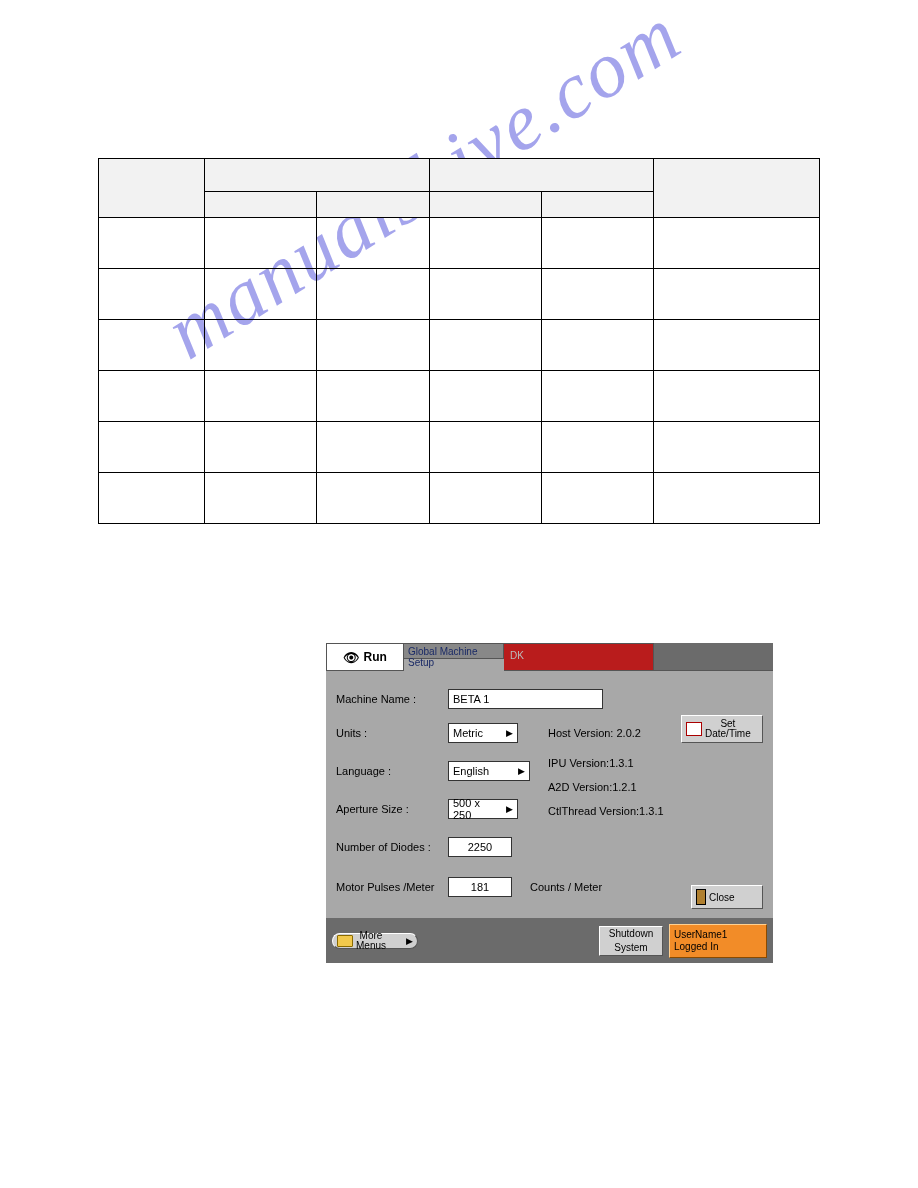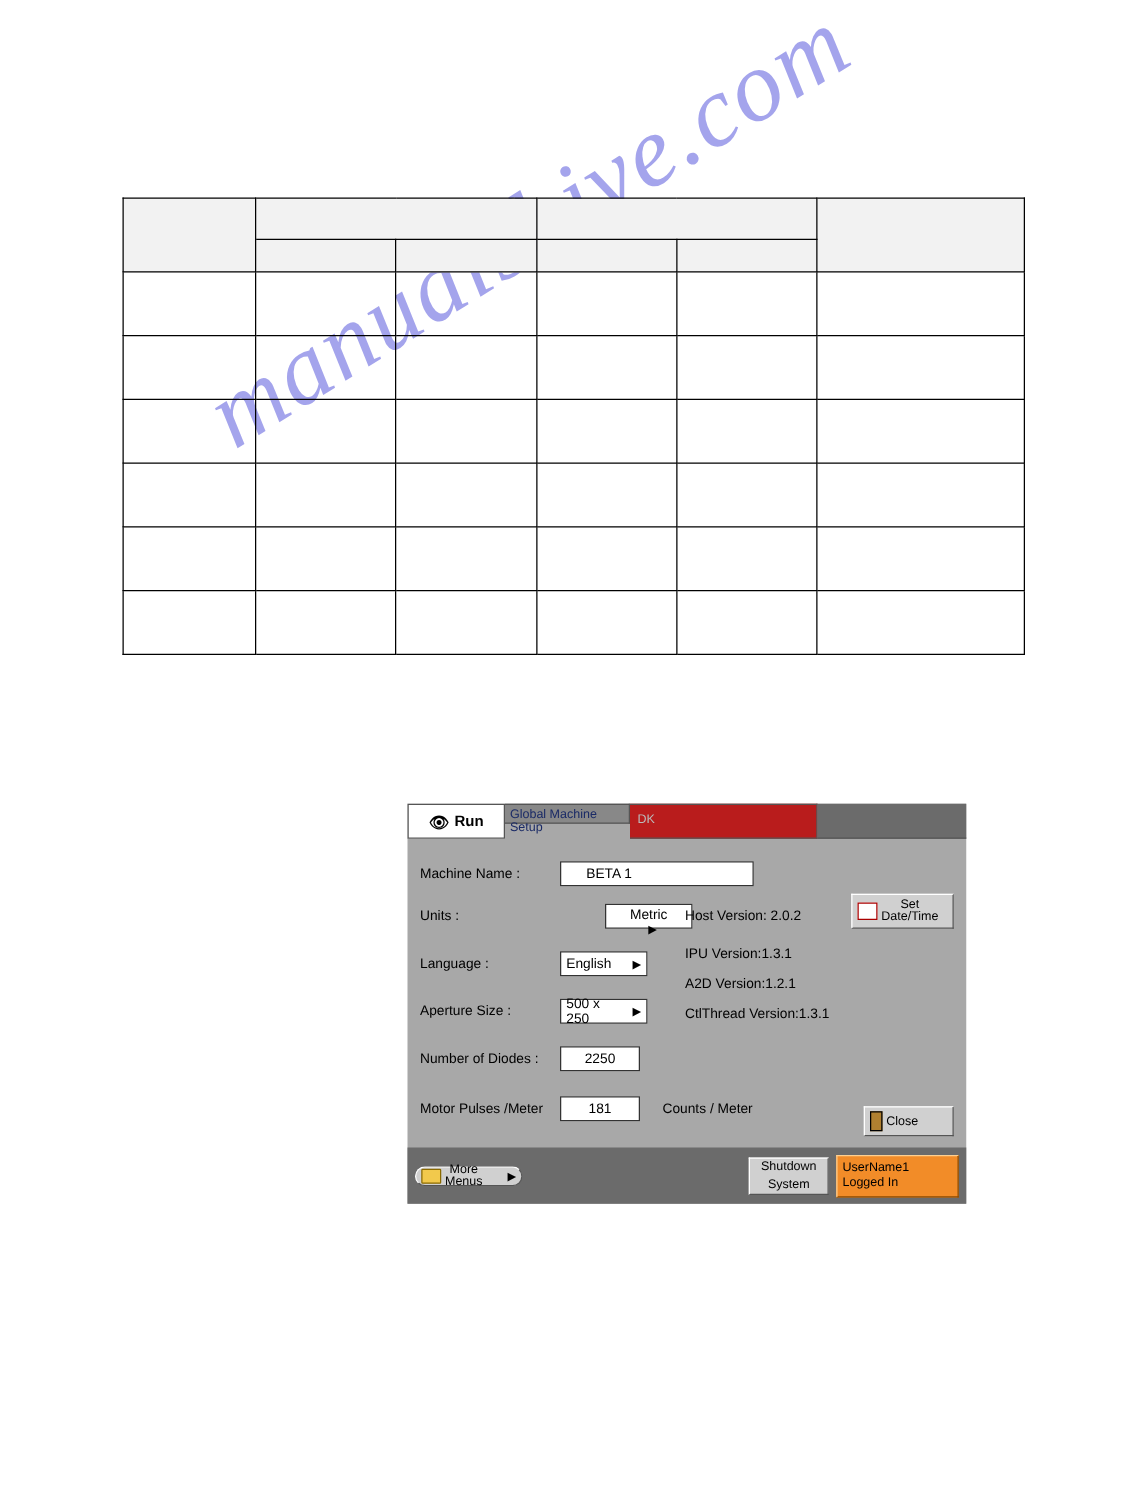--- a/index.html
+++ b/index.html
@@ -67,21 +67,21 @@
 
   .body-area {
     position:absolute; left:4px; top:32px; right:4px; bottom:48px;
     background:#a8a8a8;
   }
 
   .row { position:absolute; left:6px; right:6px; display:flex; align-items:center; }
   .lbl { font-size:11px; color:#000; width:112px; }
   .txtbox {
     height:20px; background:#fff; border:1px solid #333;
-    font-size:11px; padding:2px 20px; display:flex; align-items:center;
+    font-size:11px; padding:2px 4px; display:flex; align-items:center;
   }
   .selbox {
     height:20px; background:#fff; border:1px solid #333;
     font-size:11px; padding:2px 4px; display:flex; align-items:center; justify-content:space-between;
   }
   .selbox .arrow { font-size:9px; margin-left:6px; }
   .smallbox {
     height:20px; width:64px; background:#fff; border:1px solid #333;
     font-size:11px; display:flex; align-items:center; justify-content:center;
   }
@@ -210,31 +210,31 @@
 
   <div class="body-area">
 
     <div class="row" style="top:14px;">
       <div class="lbl">Machine Name :</div>
       <div class="txtbox" style="width:155px;">
         <span>BETA 1</span>
       </div>
     </div>
 
-    <div class="row" style="top:48px;gap:36px;">
+    <div class="row" style="top:48px;">
       <div class="lbl">Units :</div>
-      <div class="selbox" style="width:70px;flex-direction:column;">
+      <div class="selbox" style="width:70px;">
         <span>Metric</span>
         <span class="arrow">▶</span>
       </div>
     </div>
 
     <div class="row" style="top:86px;">
       <div class="lbl">Language :</div>
-      <div class="selbox" style="width:70px;">
+      <div class="selbox" style="width:82px;">
         <span>English</span>
         <span class="arrow">▶</span>
       </div>
     </div>
 
     <div class="row" style="top:124px;">
       <div class="lbl">Aperture Size :</div>
       <div class="selbox" style="width:70px;">
         <span>500 x 250</span>
         <span class="arrow">▶</span>

